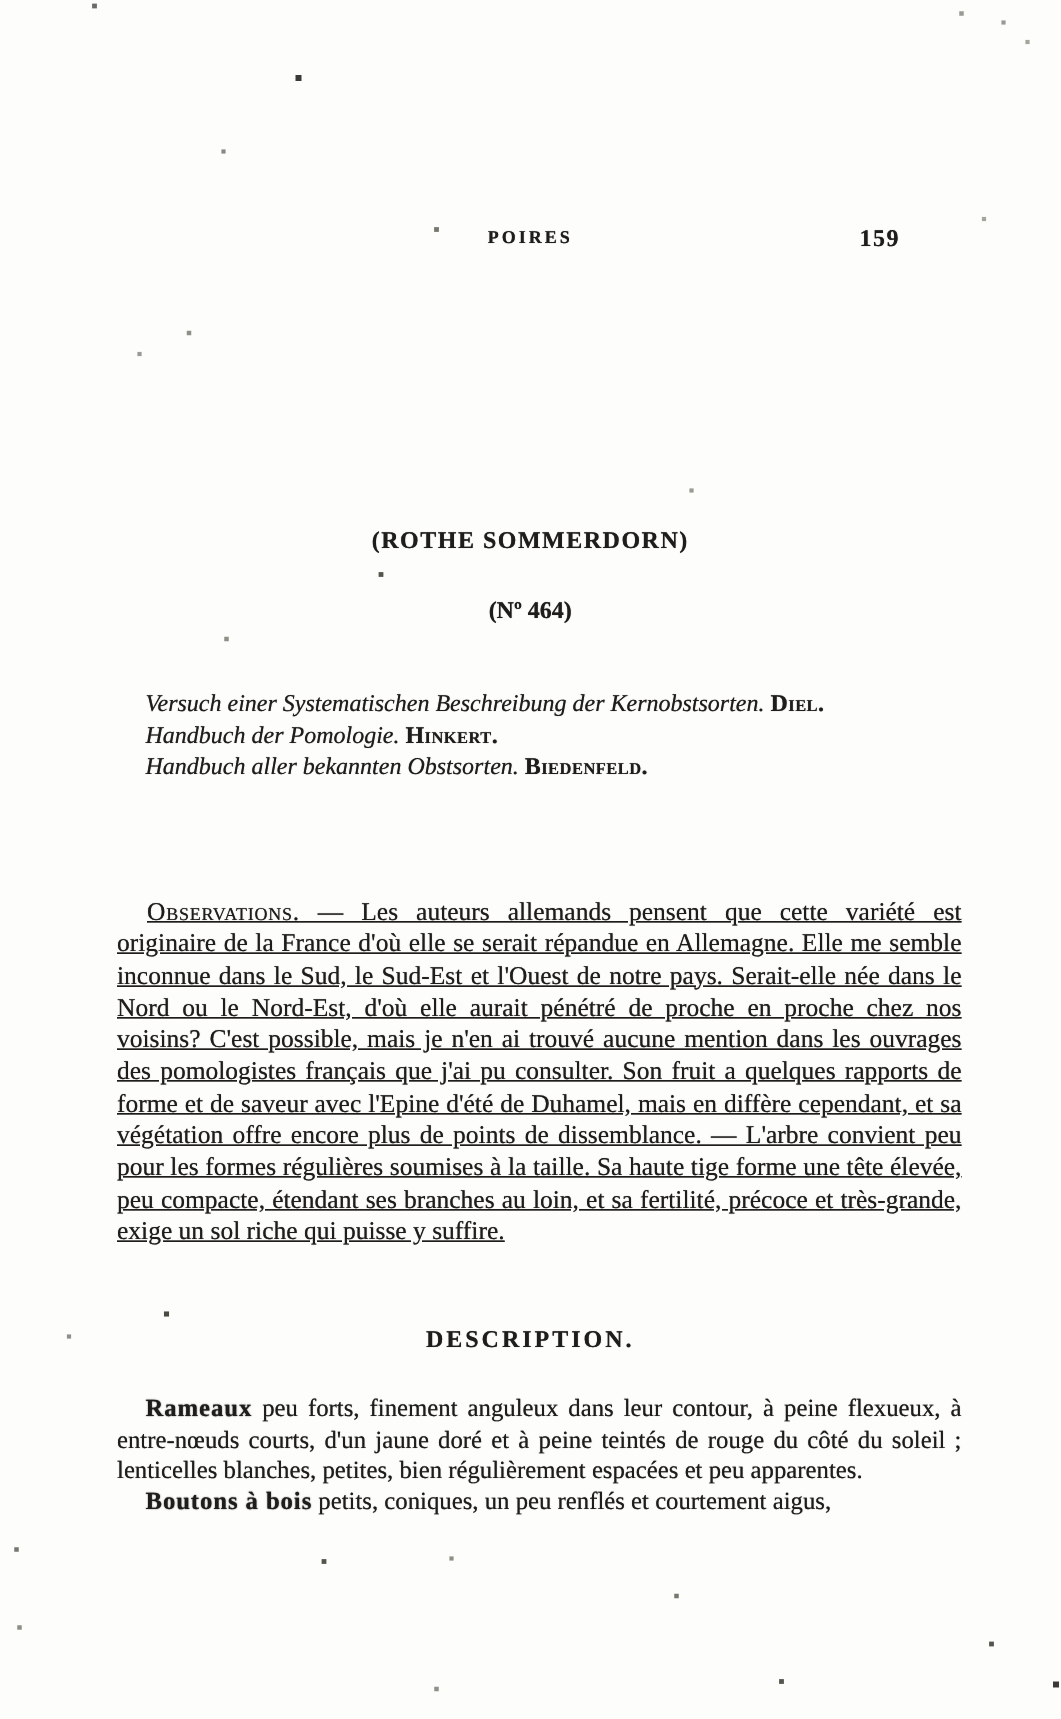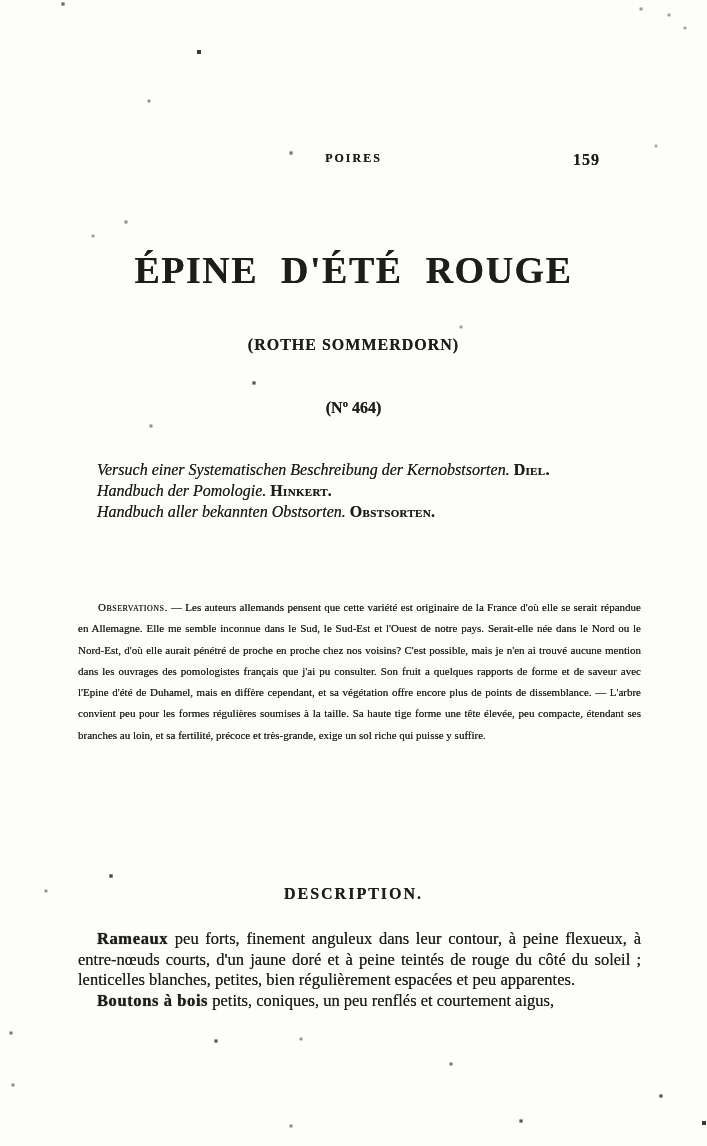--- a/index.html
+++ b/index.html
@@ -53,21 +53,21 @@
     width: 100%;
     margin: 0;
     text-align: center;
     font-size: 38px;
     font-weight: bold;
     letter-spacing: 1.5px;
     word-spacing: 12px;
   }
   .subtitle {
     position: absolute;
-    top: 336px; left: 0;
+    top: 352px; left: 0;
     width: 100%;
     text-align: center;
     font-size: 16px;
     font-weight: bold;
     letter-spacing: 1px;
   }
   .variety-number {
     position: absolute;
     top: 399px; left: 0;
     width: 100%;
@@ -93,23 +93,24 @@
     letter-spacing: 0.3px;
   }
 
   
   .observations {
     position: absolute;
     top: 597px; left: 78px;
     width: 563px;
     margin: 0;
     text-align: justify;
-    font-size: 11px;
+    font-size: 17px;
     line-height: 21.3px;
     text-indent: 20px;
+    text-decoration: underline;
   }
   .sc-lead {
     font-variant: small-caps;
     letter-spacing: 0.5px;
   }
 
   
   .description-heading {
     position: absolute;
     top: 885px; left: 0;
@@ -176,30 +177,29 @@
 </head>
 <body>
 
 <div class="page">
 
   <div class="running-head">
     <span class="head-title txt">POIRES</span>
     <span class="page-num txt">159</span>
   </div>
 
-  <h1 class="title txt">ÉPINE D'ÉTÉ ROUGE</h1>
 
   <div class="subtitle txt">(ROTHE SOMMERDORN)</div>
 
   <div class="variety-number txt">(Nº 464)</div>
 
   <ul class="bibliography">
     <li class="txt"><span>Versuch einer Systematischen Beschreibung der Kernobstsorten.</span> <span class="bib-author">Diel.</span></li>
     <li class="txt"><span>Handbuch der Pomologie.</span> <span class="bib-author">Hinkert.</span></li>
-    <li class="txt"><span>Handbuch aller bekannten Obstsorten.</span> <span class="bib-author">Obstsorten.</span></li>
+    <li class="txt"><span>Handbuch aller bekannten Obstsorten.</span> <span class="bib-author">Biedenfeld.</span></li>
   </ul>
 
   <p class="observations txt"><span class="sc-lead">Observations.</span><span> — Les auteurs allemands pensent que cette variété est originaire de la France d'où elle se serait répandue en Allemagne. Elle me semble inconnue dans le Sud, le Sud-Est et l'Ouest de notre pays. Serait-elle née dans le Nord ou le Nord-Est, d'où elle aurait pénétré de proche en proche chez nos voisins? C'est possible, mais je n'en ai trouvé aucune mention dans les ouvrages des pomologistes français que j'ai pu consulter. Son fruit a quelques rapports de forme et de saveur avec l'Epine d'été de Duhamel, mais en diffère cependant, et sa végétation offre encore plus de points de dissemblance. — L'arbre convient peu pour les formes régulières soumises à la taille. Sa haute tige forme une tête élevée, peu compacte, étendant ses branches au loin, et sa fertilité, précoce et très-grande, exige un sol riche qui puisse y suffire.</span></p>
 
   <h2 class="description-heading txt">DESCRIPTION.</h2>
 
   <div class="description-block">
     <p class="txt"><span class="bold-lead">Rameaux</span><span> peu forts, finement anguleux dans leur contour, à peine flexueux, à entre-nœuds courts, d'un jaune doré et à peine teintés de rouge du côté du soleil ; lenticelles blanches, petites, bien régulièrement espacées et peu apparentes.</span></p>
     <p class="txt"><span class="bold-lead">Boutons à bois</span><span> petits, coniques, un peu renflés et courtement aigus,</span></p>
   </div>

